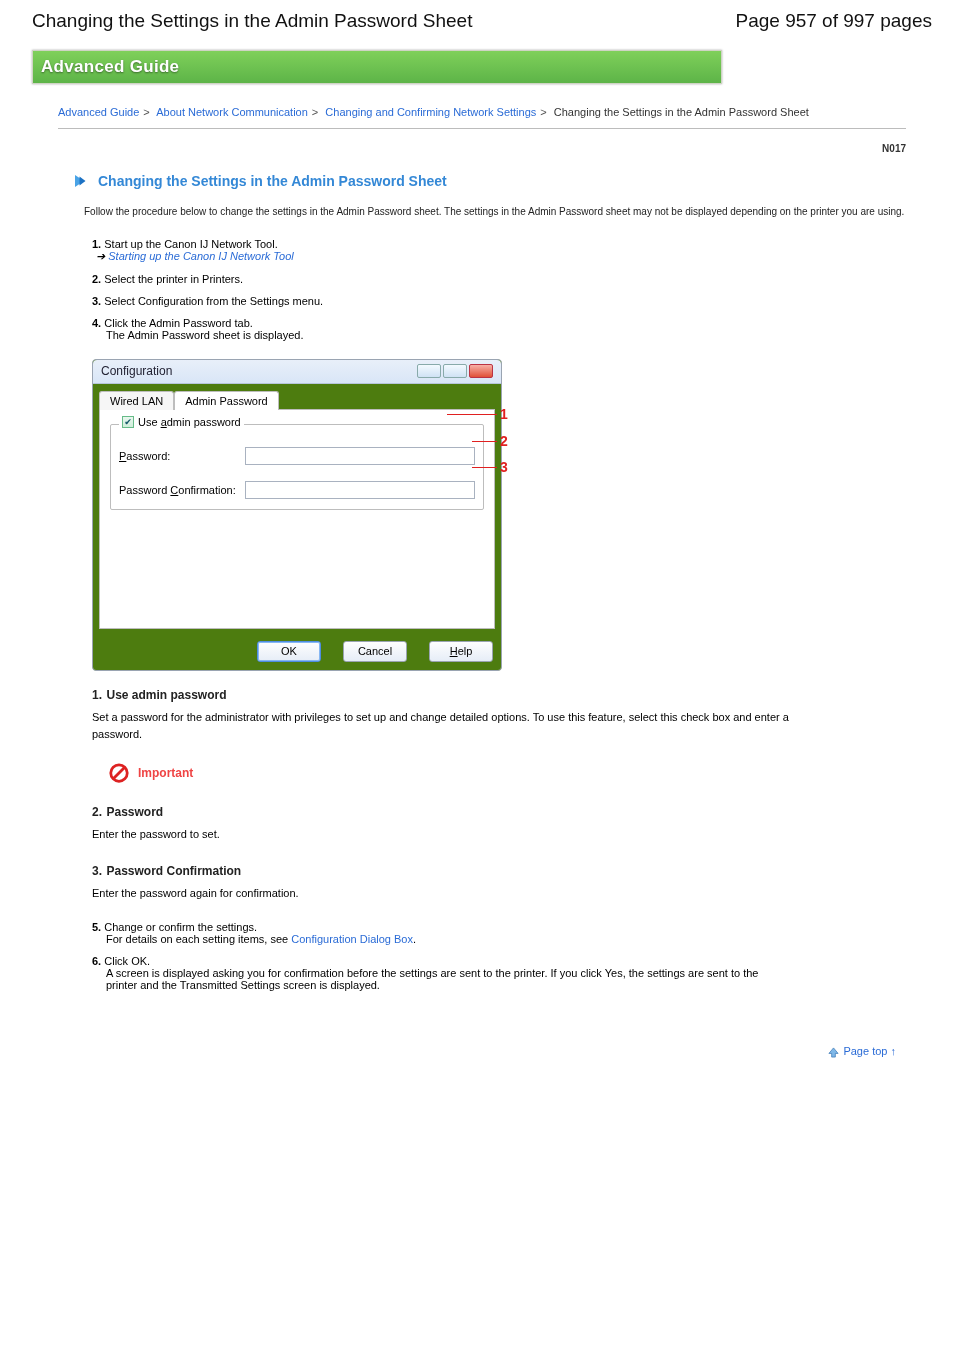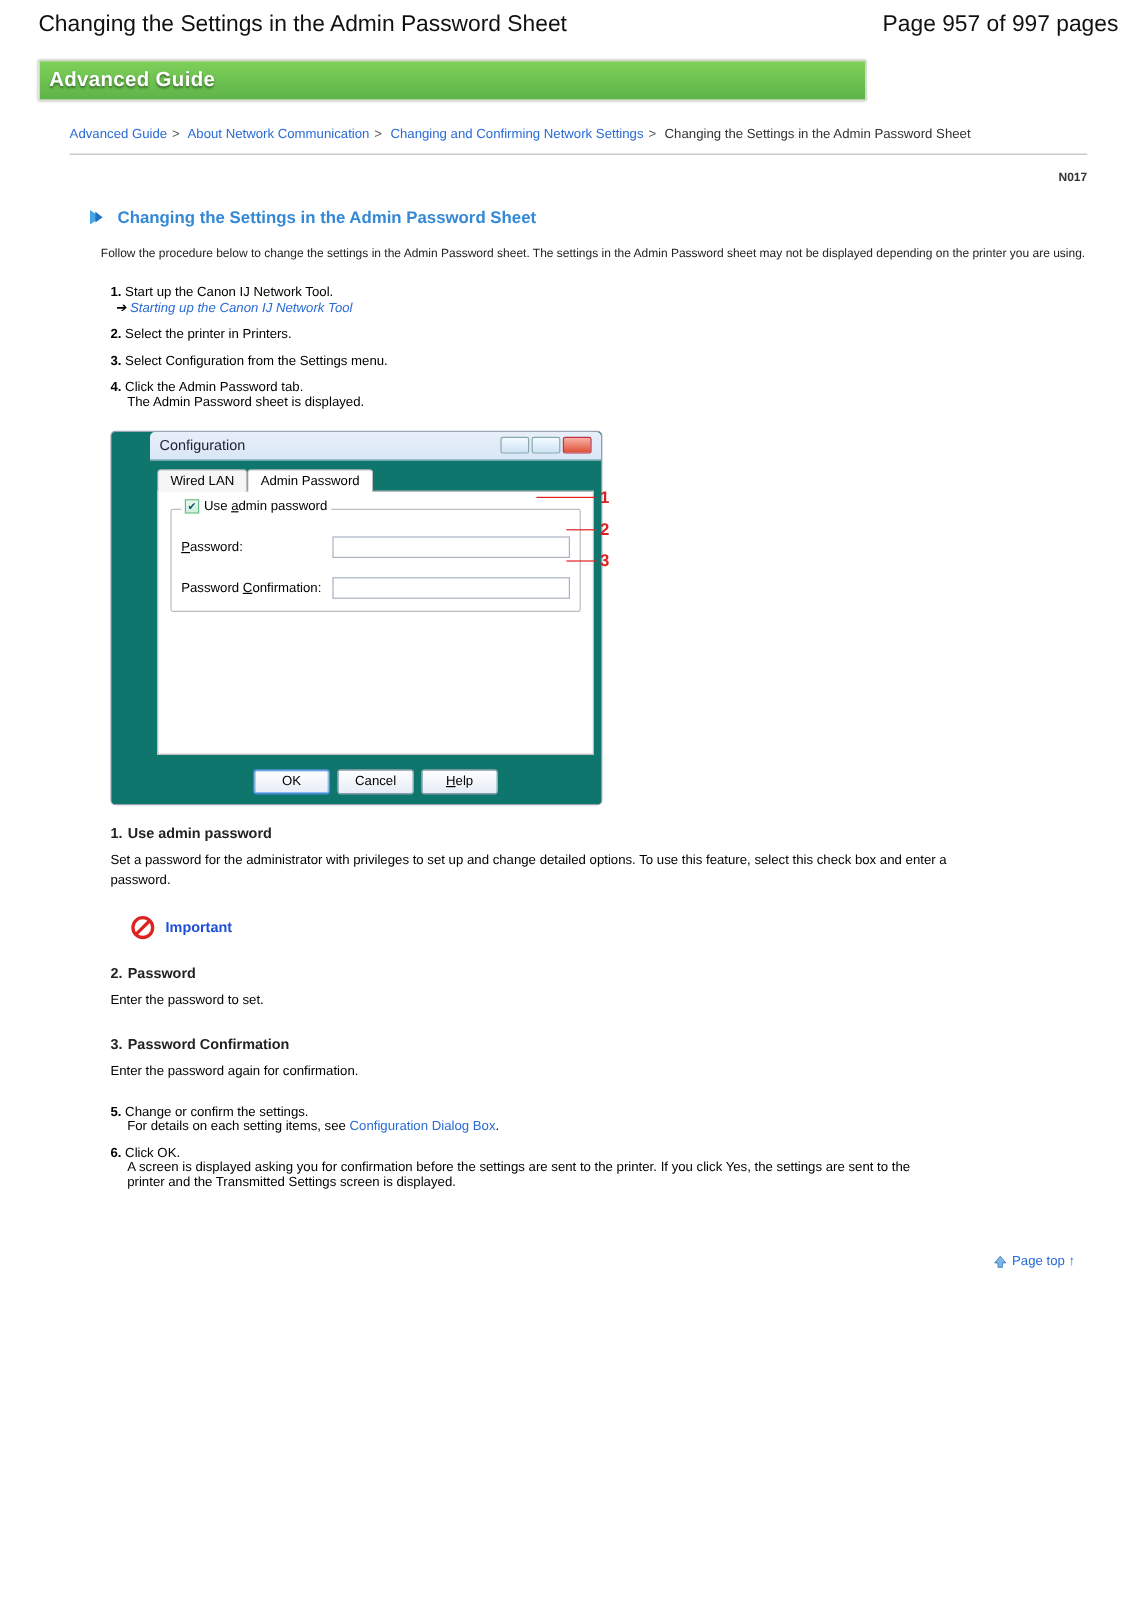--- a/index.html
+++ b/index.html
@@ -12,46 +12,46 @@
   .crumbs span.sep { color: #555; padding: 0 4px; }
   .crumbs span.cur { color: #333; }
   .rule { margin: 6px 26px 0 26px; height: 1px; background: #bcbcbc; }
   .idline { font-size: 10px; color: #333; text-align: right; margin: 14px 26px 0 0; font-weight: bold; }
   .h1wrap { display: flex; align-items: center; gap: 8px; margin: 18px 0 0 40px; }
   .h1wrap svg { width: 18px; height: 18px; }
   .h1 { color: #3488d6; font-weight: bold; font-size: 14px; }
   .lead { font-size: 10px; color: #222; margin: 14px 0 0 52px; line-height: 1.6; }
   .screenshot { margin: 18px 0 0 60px; width: 410px; }
   
-  .dlg { border: 1px solid #9aa4b2; border-radius: 4px; background: #0f766e; font-family: "Segoe UI", Tahoma, sans-serif; position: relative; padding-left: 32px; }
+  .dlg { border: 1px solid #9aa4b2; border-radius: 4px; background: #4d7c0f; font-family: "Segoe UI", Tahoma, sans-serif; position: relative; }
   .dlg-title { height: 24px; background: linear-gradient(#e8eff9,#d9e6f7); border-bottom: 1px solid #b7c6da; font-size: 12px; padding: 4px 8px; color: #223; border-radius: 4px 4px 0 0; display:flex; justify-content:space-between; align-items:center;}
   .winctl { display:flex; gap:2px; }
   .wbtn { width:24px; height:14px; border:1px solid #8aa; border-radius:2px; background:linear-gradient(#f3faff,#cfe2f4); }
   .wbtn.close { background: linear-gradient(#f7b0a7,#e05037); border-color:#b34; }
   .tabs { display:flex; margin: 6px 0 0 6px; gap:0; }
   .tab { font-size: 11px; padding: 3px 10px; border:1px solid #bdbdbd; border-bottom:none; background:#f6f6f6; border-radius:3px 3px 0 0; position:relative; top:1px;}
   .tab.active { background:#fff; z-index:2; }
   .tabbody { margin:0 6px 6px 6px; border:1px solid #bdbdbd; background:#fff; height: 220px; padding:10px;}
   .group { border:1px solid #bdbdbd; border-radius:2px; padding:6px 8px 10px; margin-top:4px; position:relative;}
   .legend { position:absolute; top:-9px; left:8px; background:#fff; padding:0 3px; font-size:11px; display:flex; gap:4px; align-items:center;}
   .legend .chk { width:12px; height:12px; border:1px solid #6b8; background:linear-gradient(#e9f7ee,#cfeeda); display:inline-flex; align-items:center; justify-content:center; font-size:9px; color:#156;}
   .frow { display:flex; align-items:center; gap:8px; margin-top:16px; }
   .flab { width:118px; font-size:11px; }
   .ftxt { flex:1; height:18px; border:1px solid #a9b2c0; background:#fff; }
-  .dlg-btns { display:flex; justify-content:center; gap:6px; padding:6px 8px 8px; }
+  .dlg-btns { display:flex; justify-content:flex-end; gap:22px; padding:6px 8px 8px; }
   .dlg-btn { min-width:64px; height:21px; font-size:11px; border:1px solid #9aa4b2; background:linear-gradient(#fefefe,#e6edf7); border-radius:3px; }
   .dlg-btn.def { border-color:#4f8de0; box-shadow:0 0 0 1px #86b7f3 inset; }
   .call { position:absolute; width:26px; font-family: Arial; font-weight:bold; color:#e02020; font-size:14px; text-align:left;}
   .cline { position:absolute; height:1px; background:#e02020;}
   .desc-list { margin: 14px 0 0 60px; }
   .ditem { margin-bottom: 18px; }
   .dnum { font-weight:bold; font-size:12px; color:#222; }
   .dtxt { font-size:11px; line-height:1.6; margin-top:6px; max-width: 700px;}
   .important { margin: 10px 0 0 76px; max-width: 670px; }
-  .important-hd { display:flex; align-items:center; gap:8px; font-weight:bold; font-size:12px; color:#1d4ed8; padding-bottom:4px;}
+  .important-hd { display:flex; align-items:center; gap:8px; font-weight:bold; font-size:12px; color:#ef4444; padding-bottom:4px;}
   .prohibit { width:22px; height:22px; }
   .important-box { background:#fdeeee; padding:8px 10px; border-top:1px solid #c7adad; border-bottom:1px solid #c7adad;}
   .important-box ul { list-style:none; }
   .important-box li { font-size:11px; line-height:1.6; padding-left:14px; position:relative;}
   .important-box li:before { content:"■"; font-size:6px; color:#8e5a5a; position:absolute; left:0; top:4px;}
   .top-link { margin: 50px 0 0 0; text-align:right; padding-right:36px; }
   .top-link a { font-size:11px; color:#2a6bd6; text-decoration:none;}
   .arrowup { display:inline-block; width:11px; height:11px; margin-right:4px; vertical-align:middle;}
   u.hot { text-decoration: underline; }
 </style>

